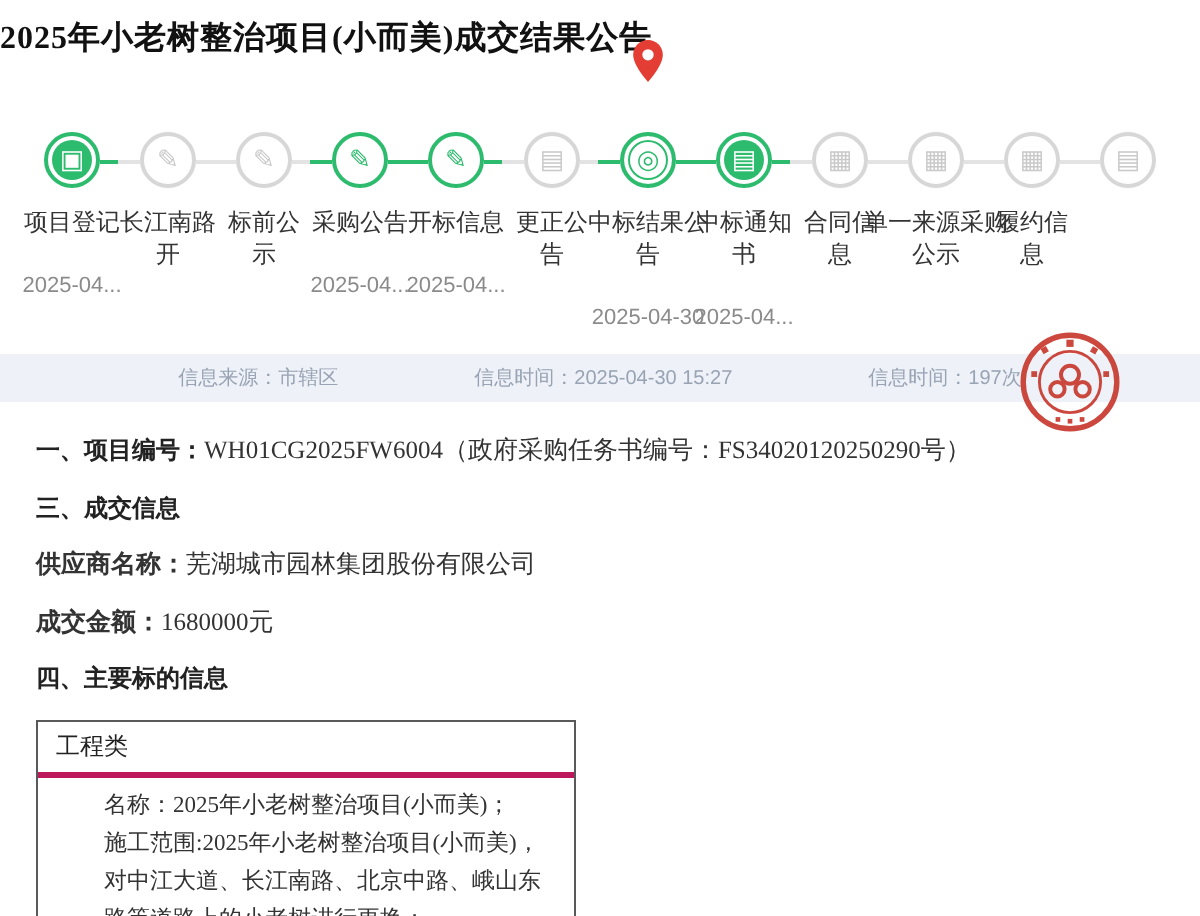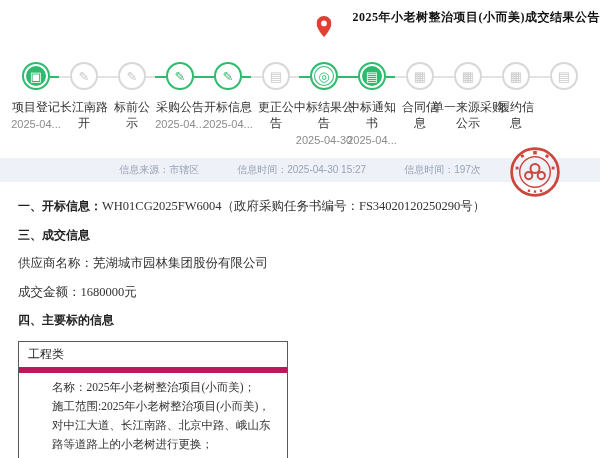--- a/index.html
+++ b/index.html
@@ -1,19 +1,19 @@
 <!DOCTYPE html>
 <html><head>
 <meta charset="utf-8">
 <style>
   * { margin:0; padding:0; box-sizing:border-box; }
   html,body { width:600px; height:458px; background:#fff; overflow:hidden;
               font-family:"Liberation Sans","DejaVu Sans",sans-serif; }
 
-  .page-title { text-align:right; padding-top:9px; font-size:12px; font-weight:bold;
+  .page-title { text-align:left; padding-top:9px; font-size:16px; font-weight:bold;
                 color:#111; font-family:"Liberation Serif","DejaVu Serif",serif; letter-spacing:.5px; }
 
   
   .stepper { display:flex; padding:2px 12px 0 12px; margin-top:10px; }
   .step { flex:1; position:relative; padding-top:24px; text-align:center; min-width:0; }
   .icon-row { position:relative; height:30px; }
   .conn { position:absolute; top:14px; height:2px; background:#e3e3e3; }
   .conn.left  { left:-1px; right:50%; margin-right:14px; }
   .conn.right { right:-1px; left:50%; margin-left:14px; }
   .step.done .conn, .step.current .conn { background:#2dbb6e; }
@@ -32,39 +32,39 @@
   .step.current .circle { box-shadow:inset 0 0 0 2px #fff, inset 0 0 0 3px #2dbb6e; }
 
   .pin { display:none; position:absolute; left:50%; transform:translateX(-50%);
          top:-22px; width:15px; height:21px; }
   .step.current .pin { display:block; }
 
   .step-label { margin-top:7px; font-size:12px; line-height:16px; color:#333;
                 white-space:pre-line; cursor:pointer;
                 position:relative; left:50%; transform:translateX(-50%);
                 width:max-content; max-width:92px; }
-  .step-date { margin-top:3px; font-size:11px; color:#8b8b8b;
+  .step-date { margin-top:18px; font-size:11px; color:#8b8b8b;
                position:relative; left:50%; transform:translateX(-50%); width:max-content; }
 
   
   .info-bar { margin-top:12px; height:24px; background:#eef1f8; display:flex;
-              align-items:center; justify-content:center; gap:38px;
+              align-items:center; justify-content:center; gap:68px;
               font-size:10px; color:#98a3b3; position:relative; }
 
   .seal { position:absolute; right:38px; top:-14px; width:54px; height:56px; opacity:.92; }
 
   
   .doc { padding:16px 18px 0 18px; font-family:"Liberation Serif","DejaVu Serif",serif;
          font-size:12.5px; color:#333; }
   .doc-line { margin-bottom:11.5px; }
   .doc-line .lab { font-weight:bold; color:#222; font-family:"Liberation Sans","DejaVu Sans",sans-serif; font-size:12px; }
-  .doc-line.plain .lab { font-weight:normal; font-family:"Liberation Serif","DejaVu Serif",serif; font-size:12.5px; color:#333; }
+  .doc-line.plain .lab { font-weight:bold; font-family:"Liberation Serif","DejaVu Serif",serif; font-size:12.5px; color:#333; }
 
   .subject-table { width:270px; border:1px solid #595959; margin-top:2px; }
-  .subject-table .t-head { padding:4px 9px; border-bottom:6px solid #be185d; font-size:12px; color:#222; }
+  .subject-table .t-head { padding:4px 9px; border-bottom:3px solid #be185d; font-size:12px; color:#222; }
   .subject-table .t-body { padding:5px 9px 6px 9px; }
   .subject-table .t-row { font-size:11.5px; line-height:19px; color:#333;margin-left:24px; }
 </style>
 </head>
 <body>
 
 <div class="page-title">2025年小老树整治项目(小而美)成交结果公告</div>
 
 <div class="stepper">
   <div class="step done filled">
@@ -256,21 +256,21 @@
       <rect x="48.5" y="24" width="3.2" height="3.2"></rect>
       <rect x="22" y="49.5" width="2.6" height="2.6"></rect>
       <rect x="28.7" y="50.5" width="2.6" height="2.6"></rect>
       <rect x="35.4" y="49.5" width="2.6" height="2.6"></rect>
     </g>
   </svg>
 </div>
 
 <div class="doc">
   <div class="doc-line">
-    <span class="lab">一、开标信息：</span><span>WH01CG2025FW6004（政府采购任务书编号：FS34020120250290号）</span>
+    <span class="lab">一、项目编号：</span><span>WH01CG2025FW6004（政府采购任务书编号：FS34020120250290号）</span>
   </div>
   <div class="doc-line">
     <span class="lab">三、成交信息</span>
   </div>
   <div class="doc-line plain">
     <span class="lab">供应商名称：</span><span>芜湖城市园林集团股份有限公司</span>
   </div>
   <div class="doc-line plain">
     <span class="lab">成交金额：</span><span>1680000元</span>
   </div>

